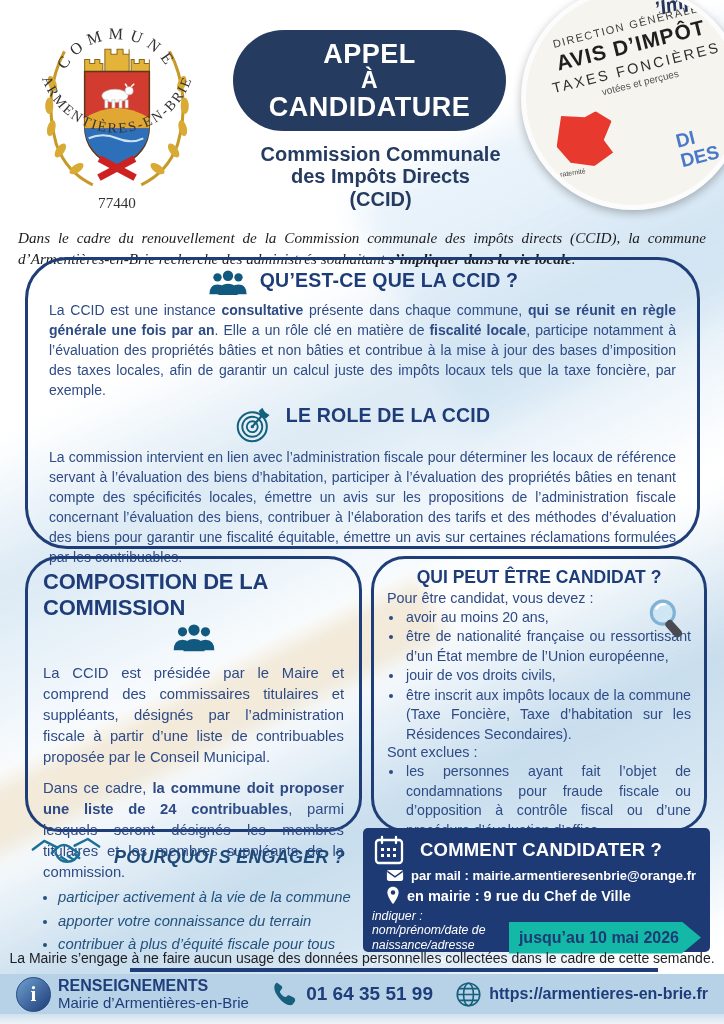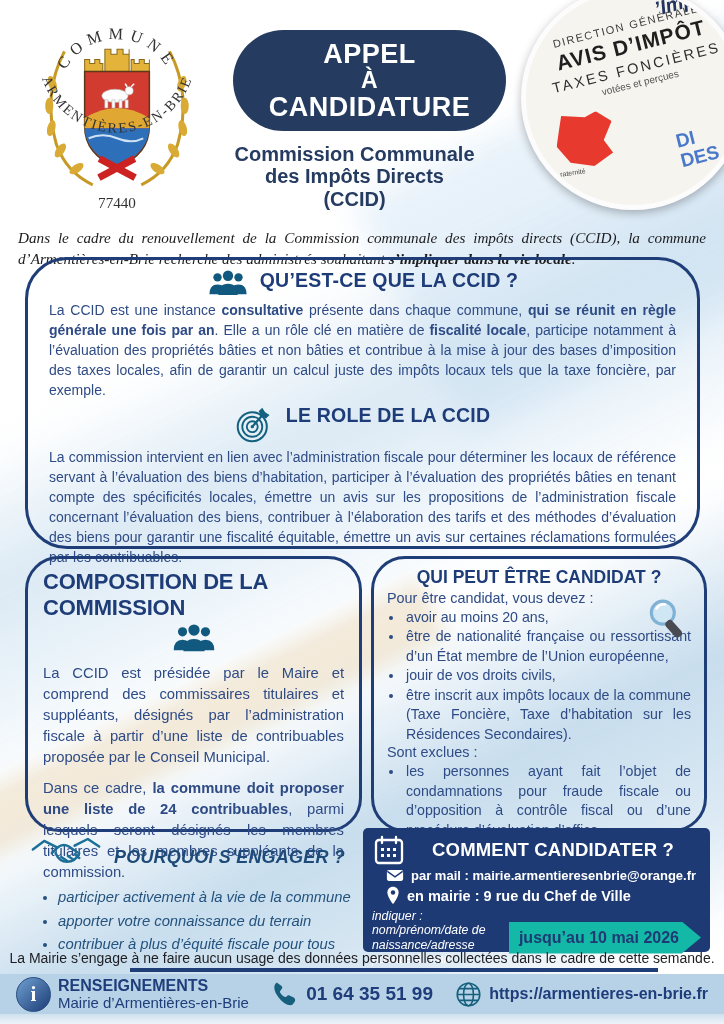--- a/index.html
+++ b/index.html
@@ -15,21 +15,21 @@
          background:rgba(205,227,243,.45);filter:blur(16px);}
   .washBeige{left:-60px;top:690px;width:520px;height:64px;transform:rotate(-26deg);
          background:rgba(233,216,187,.55);filter:blur(9px);}
   
   .crest{position:absolute;left:26px;top:12px;width:182px;height:200px;z-index:2;}
   .banner{position:absolute;left:233px;top:30px;width:273px;height:101px;background:#263b60;
           border-radius:54px;z-index:2;display:flex;flex-direction:column;justify-content:center;
           align-items:center;color:#fff;font-weight:bold;line-height:1.06;letter-spacing:.5px;}
   .banner .l1,.banner .l3{font-size:27px;}
   .banner .l2{font-size:23px;}
-  .subtitle{position:absolute;left:208px;top:143px;width:293px;text-align:center;z-index:2;
+  .subtitle{position:absolute;left:234px;top:143px;width:293px;text-align:center;z-index:2;
             color:#263b60;font-weight:bold;font-size:20px;line-height:1.12;}
   .photo{position:absolute;left:521px;top:-14px;width:214px;height:214px;border-radius:50%;
          background:#f6f4ef;border:5px solid #fcfcfc;box-shadow:0 3px 10px rgba(0,0,0,.28);
          overflow:hidden;z-index:5;}
   .photo .doc{position:absolute;left:4px;top:28px;width:206px;transform:rotate(-14deg);
               text-align:center;color:#2b2b2b;}
   .photo .p1{font-size:11px;letter-spacing:1.5px;color:#3c3c3c;}
   .photo .p2{font-size:21px;font-weight:bold;letter-spacing:1px;color:#1f1f1f;margin-top:2px;}
   .photo .p3{font-size:14.5px;letter-spacing:2.5px;color:#2e2e2e;margin-top:3px;}
   .photo .p4{font-size:10px;color:#555;margin-top:2px;}
@@ -67,21 +67,21 @@
   .mag{position:absolute;right:16px;top:38px;}
   
   .pourquoi{position:absolute;left:30px;top:836px;width:334px;z-index:2;}
   .pq-head{display:flex;align-items:center;gap:12px;}
   .pq-head .ttl{font-style:italic;font-weight:bold;font-size:18px;color:#1d4a77;letter-spacing:.2px;}
   .pourquoi ul{margin:8px 0 0 28px;padding:0;font-style:italic;font-size:14.8px;
                line-height:1.6;color:#23527e;}
   
   .candidater{position:absolute;left:363px;top:828px;width:347px;height:124px;z-index:2;
               background:#1e3a74;border-radius:5px;color:#fff;box-sizing:border-box;padding:7px 9px 6px 9px;}
-  .cd-head{display:flex;align-items:center;gap:28px;margin-left:2px;}
+  .cd-head{display:flex;align-items:center;gap:16px;margin-left:2px;}
   .cd-head .ttl{font-weight:bold;font-size:18.5px;letter-spacing:.2px;}
   .cd-line{display:flex;align-items:center;gap:7px;margin:3px 0 0 14px;font-weight:bold;
            font-size:13px;white-space:nowrap;}
   .cd-line.mairie{font-size:14.5px;}
   .cd-bottom{display:flex;align-items:center;margin-top:4px;}
   .cd-note{font-style:italic;font-size:12.3px;line-height:1.16;width:172px;}
   .badge{background:#14b8a6;color:#1e3a74;font-weight:bold;font-size:16px;padding:7px 22px 7px 10px;
          clip-path:polygon(0 0,90% 0,100% 50%,90% 100%,0 100%);white-space:nowrap;}
   
   .disclaimer{position:absolute;left:0;top:950px;width:724px;text-align:center;z-index:2;

